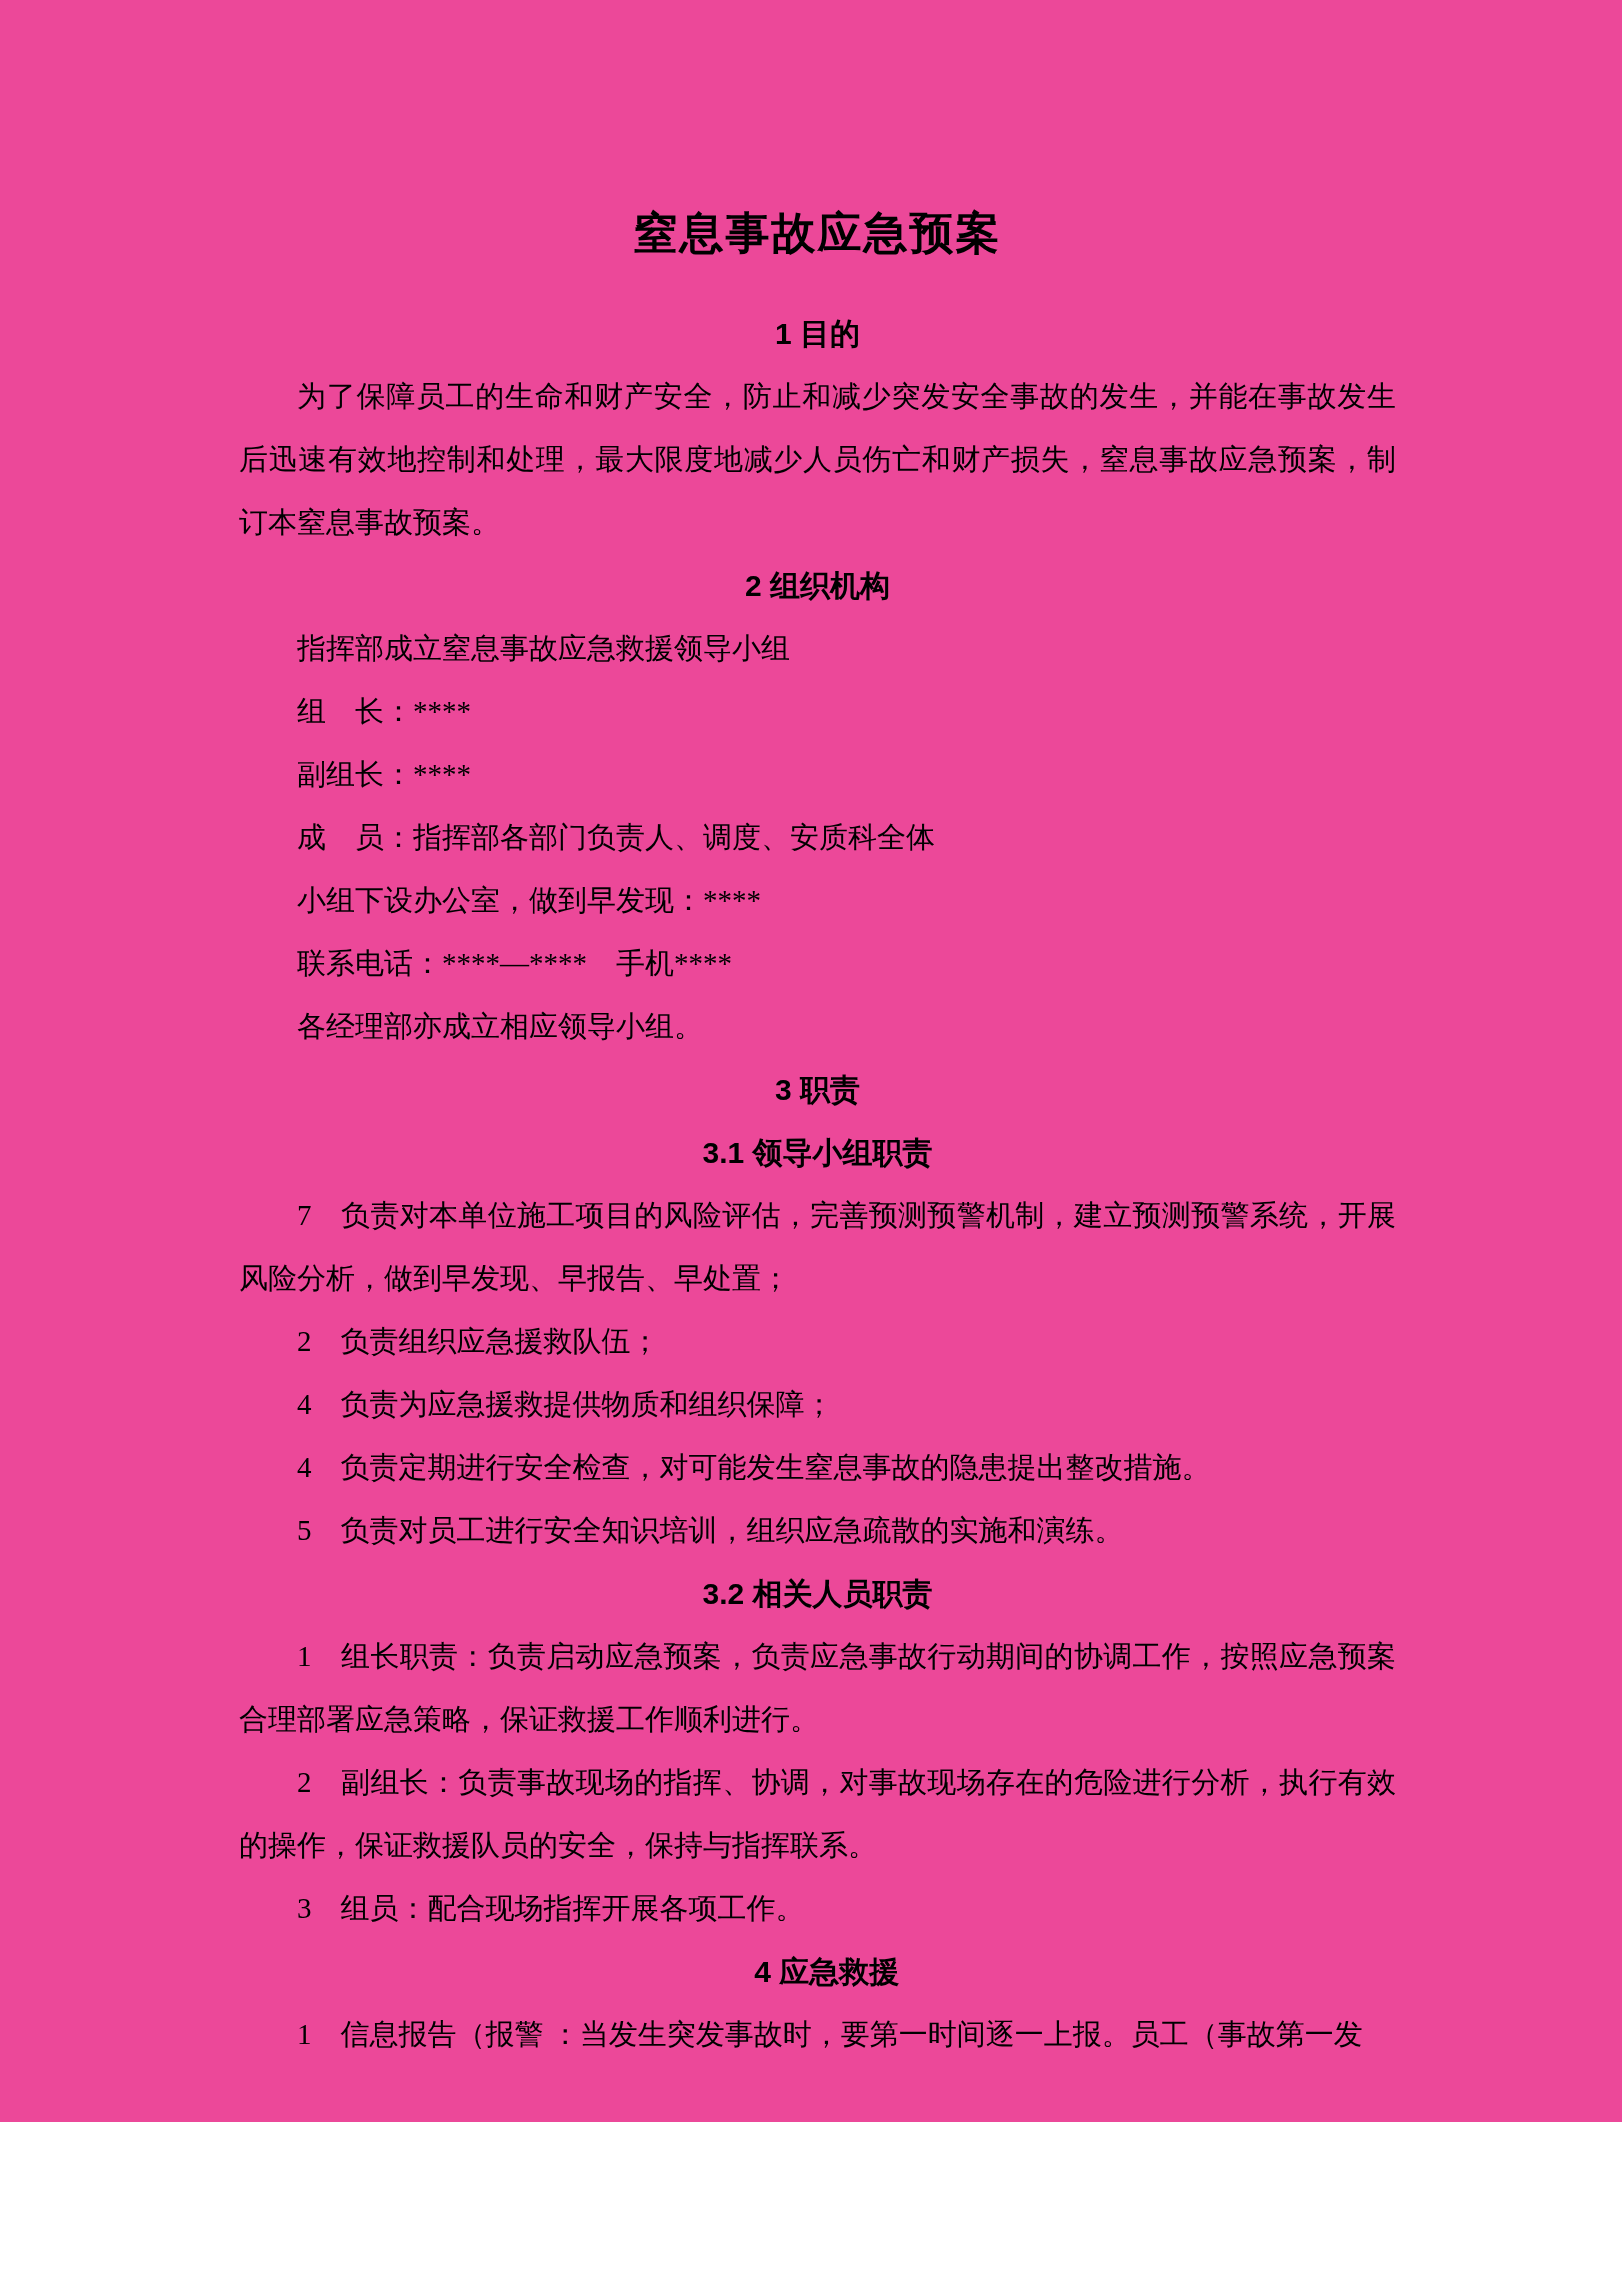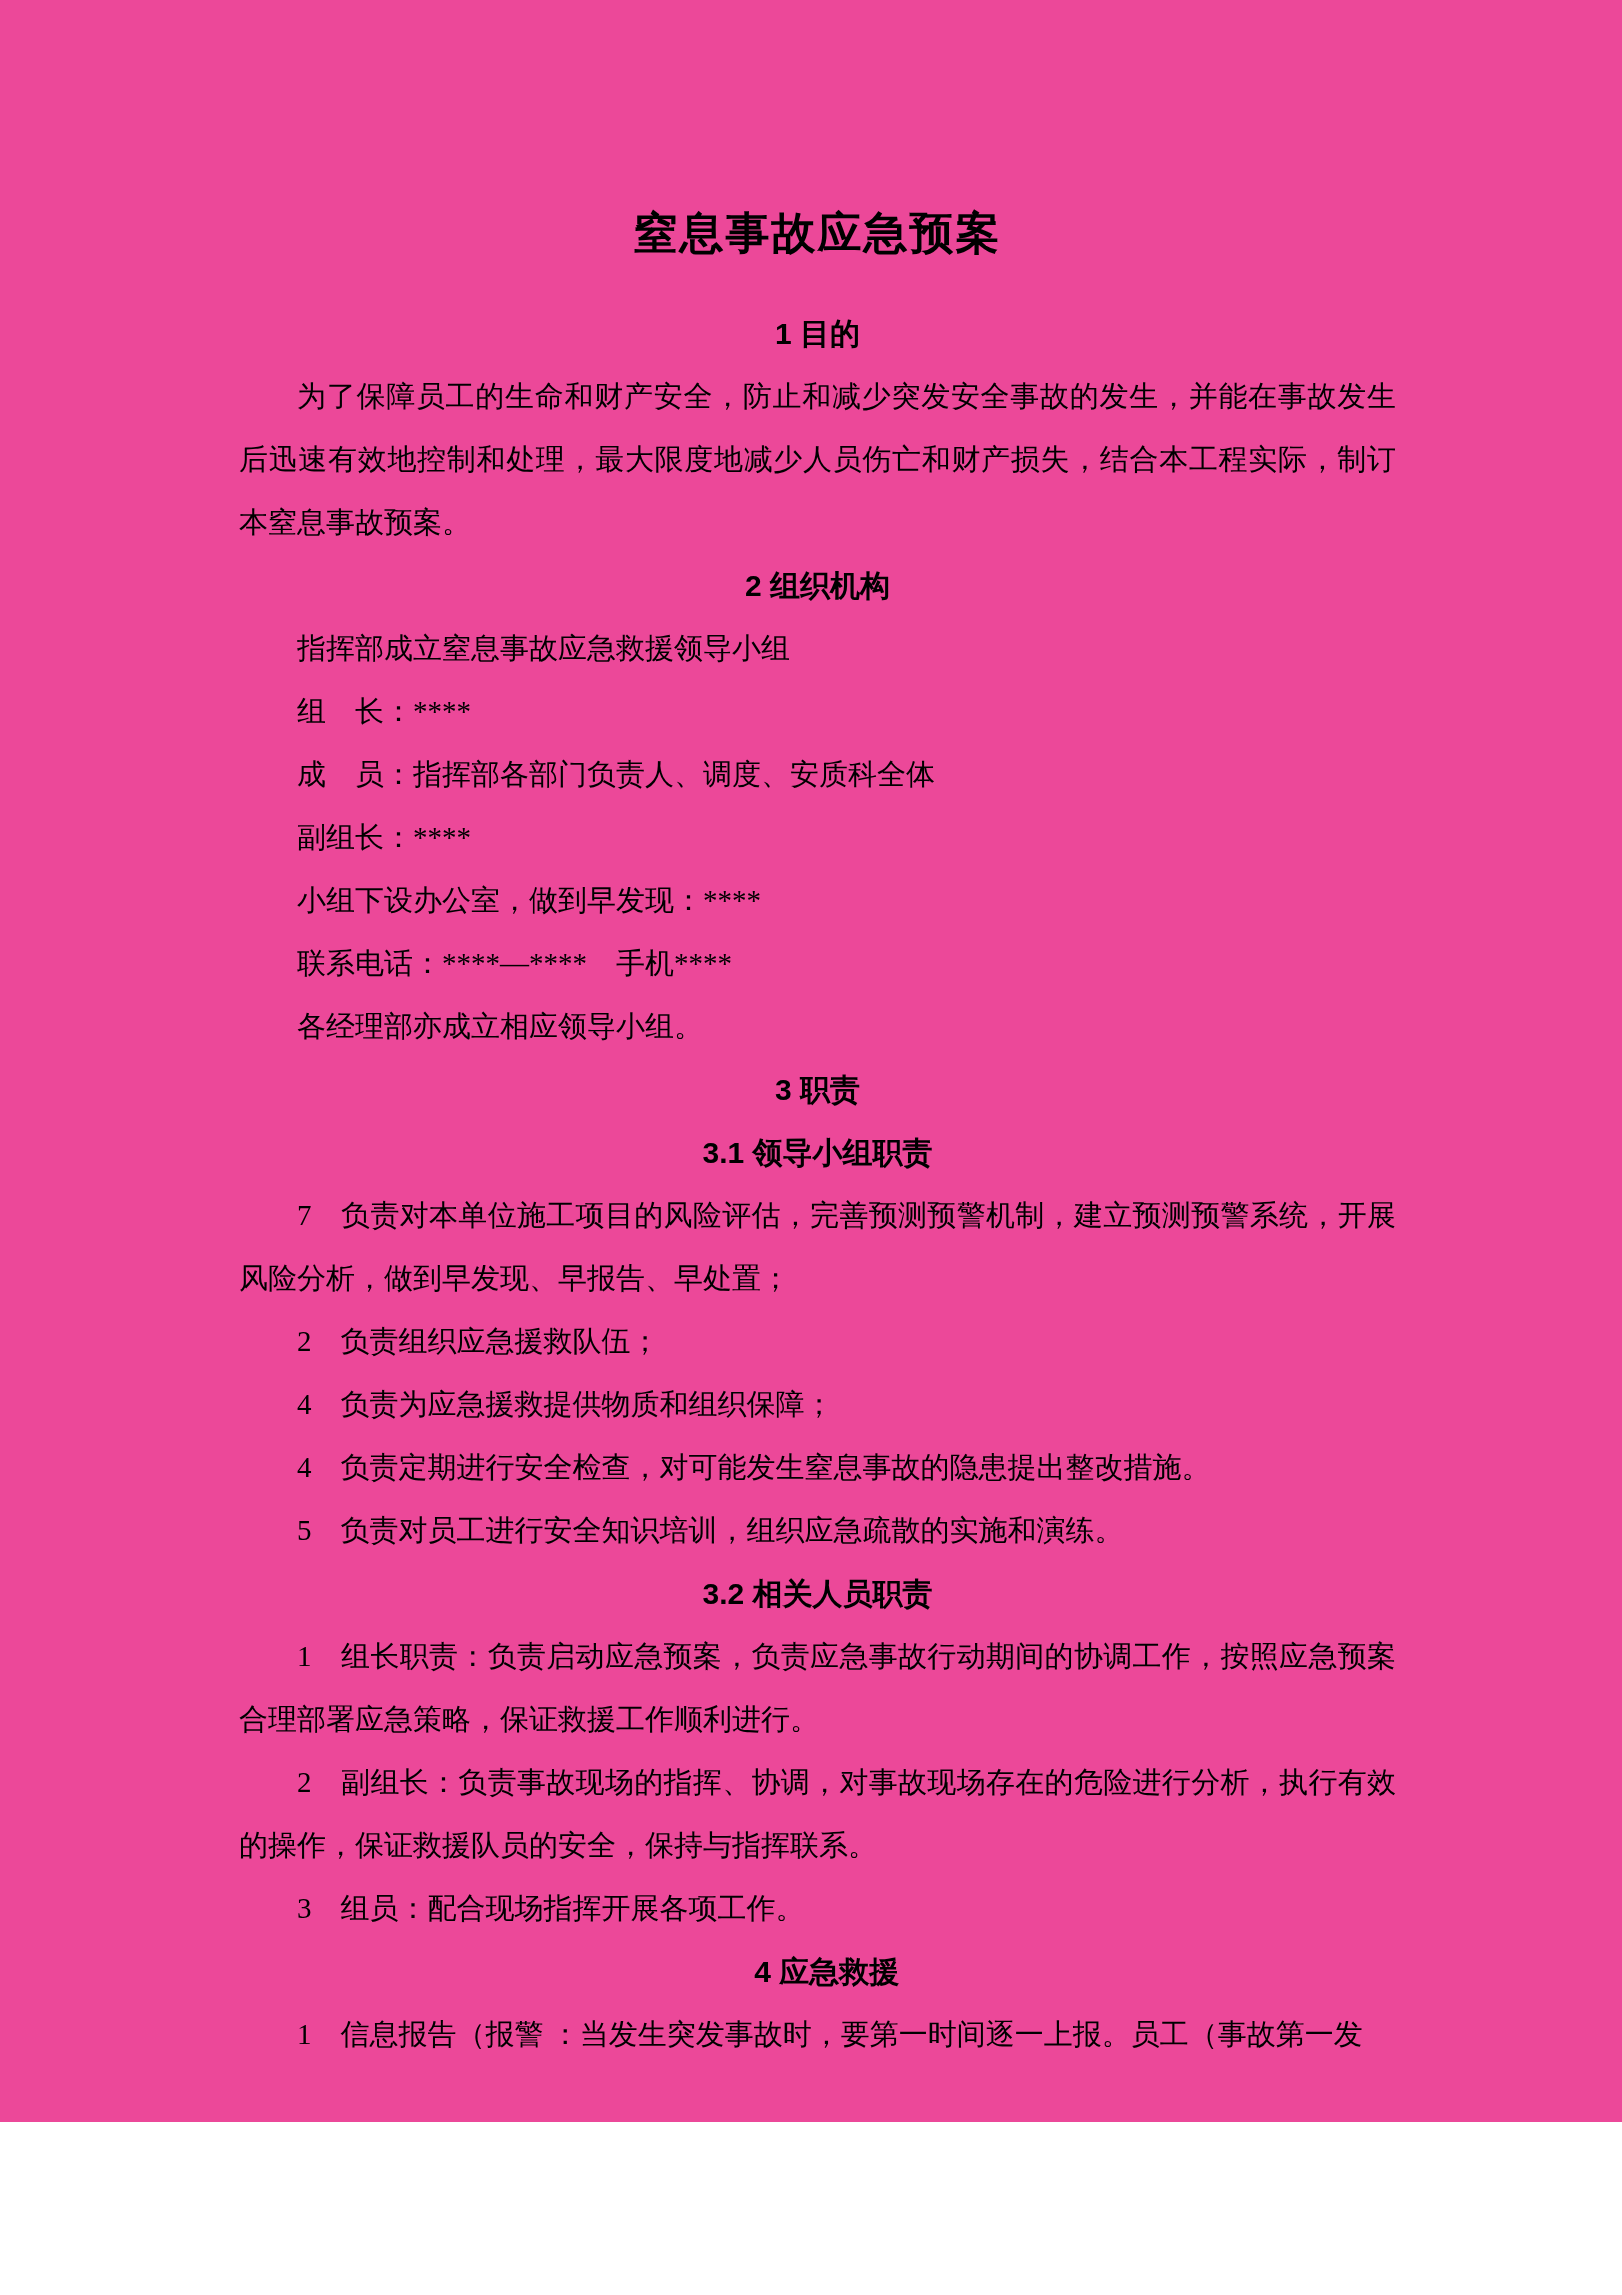--- a/index.html
+++ b/index.html
@@ -55,27 +55,27 @@
 </style>
 </head>
 <body>
 
 <div class="page">
   <div class="content">
 
     <div class="doc-title">窒息事故应急预案</div>
 
     <div class="line heading">1 目的</div>
-    <div class="line para">为了保障员工的生命和财产安全，防止和减少突发安全事故的发生，并能在事故发生后迅速有效地控制和处理，最大限度地减少人员伤亡和财产损失，结合本工程实际，制订本窒息事故预案。</div>
+    <div class="line para">为了保障员工的生命和财产安全，防止和减少突发安全事故的发生，并能在事故发生后迅速有效地控制和处理，最大限度地减少人员伤亡和财产损失，窒息事故应急预案，制订本窒息事故预案。</div>
 
     <div class="line heading">2 组织机构</div>
     <div class="line para">指挥部成立窒息事故应急救援领导小组</div>
     <div class="line para">组　长：****</div>
+    <div class="line para">副组长：****</div>
     <div class="line para">成　员：指挥部各部门负责人、调度、安质科全体</div>
-    <div class="line para">副组长：****</div>
     <div class="line para">小组下设办公室，做到早发现：****</div>
     <div class="line para">联系电话：****—****　手机****</div>
     <div class="line para">各经理部亦成立相应领导小组。</div>
 
     <div class="line heading">3 职责</div>
     <div class="line heading">3.1 领导小组职责</div>
     <div class="line para">7　负责对本单位施工项目的风险评估，完善预测预警机制，建立预测预警系统，开展风险分析，做到早发现、早报告、早处置；</div>
     <div class="line para">2　负责组织应急援救队伍；</div>
     <div class="line para">4　负责为应急援救提供物质和组织保障；</div>
     <div class="line para">4　负责定期进行安全检查，对可能发生窒息事故的隐患提出整改措施。</div>

